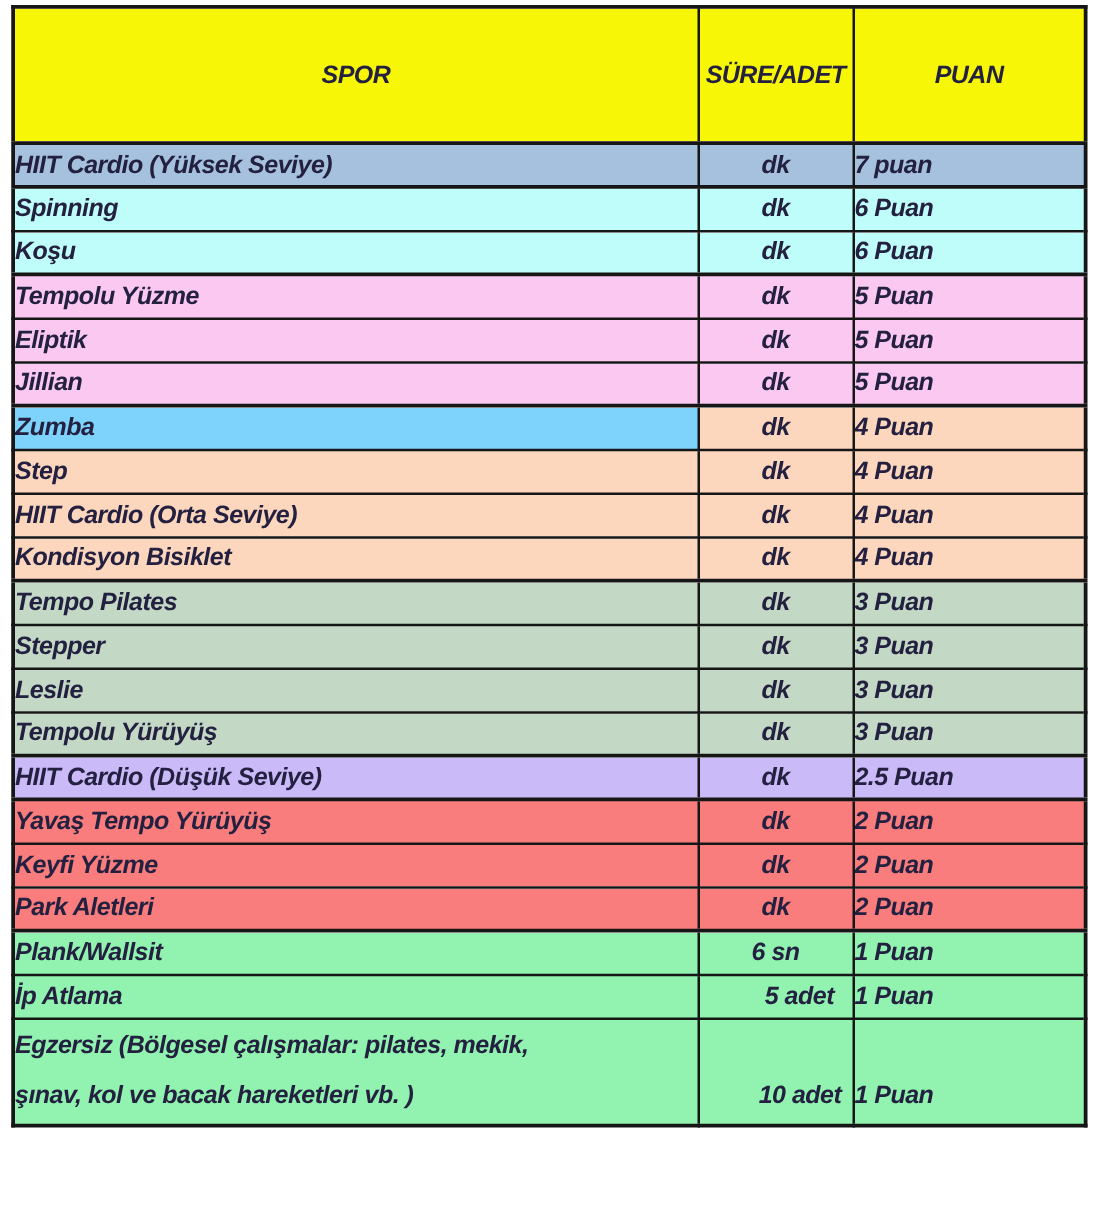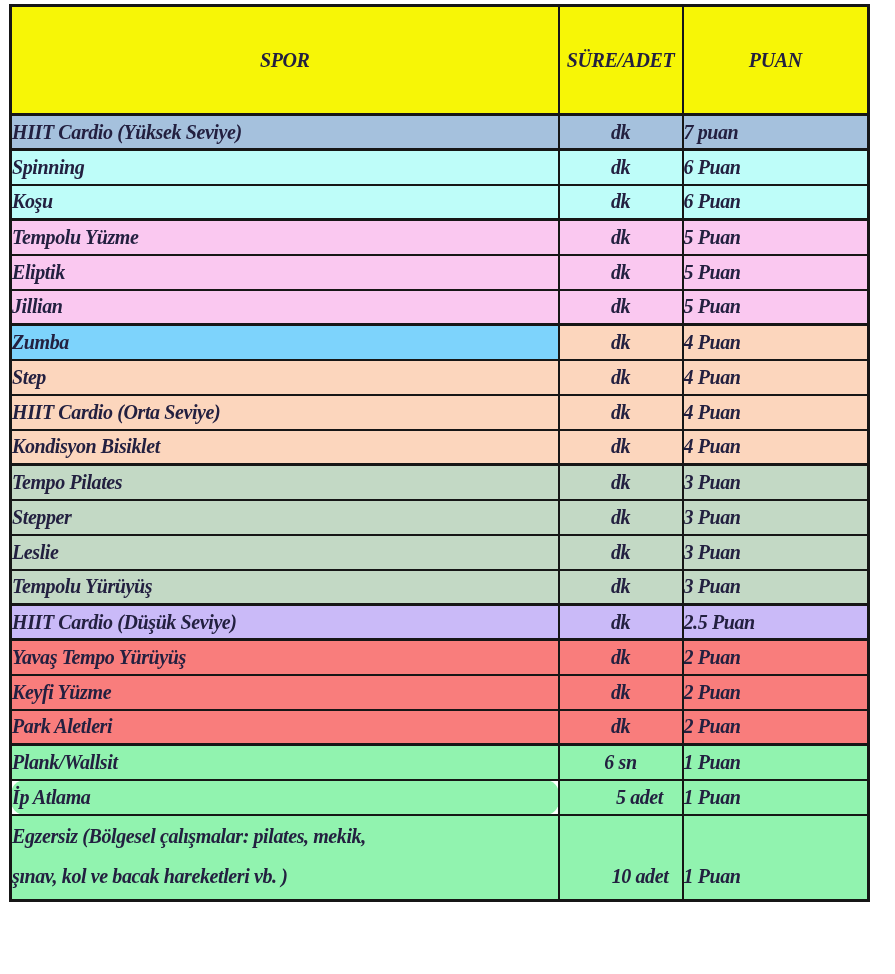--- a/index.html
+++ b/index.html
@@ -9,21 +9,20 @@
     width: 895px;
     height: 974px;
     overflow: hidden;
     font-family: "Liberation Sans", sans-serif;
   }
   .canvas {
     position: relative;
     width: 888px;
     height: 974px;
     background: #ffffff;
-    font-family: Liberation Serif, serif;
   }
   .table-wrap {
     position: absolute;
     left: 9px;
     top: 4px;
   }
   table.score-table {
     border-collapse: collapse;
     table-layout: fixed;
     width: 858px;
@@ -171,21 +170,21 @@
             <td class="col-spor" style="background: rgb(249, 125, 124);">Park Aletleri</td>
             <td class="col-sure" style="background: rgb(249, 125, 124);">dk</td>
             <td class="col-puan" style="background: rgb(249, 125, 124);">2 Puan</td>
           </tr>
           <tr>
             <td class="col-spor" style="background: rgb(145, 243, 175);">Plank/Wallsit</td>
             <td class="col-sure" style="background: rgb(145, 243, 175);">6 sn</td>
             <td class="col-puan" style="background: rgb(145, 243, 175);">1 Puan</td>
           </tr>
           <tr>
-            <td class="col-spor" style="background: rgb(145, 243, 175); border-radius: 14px;">İp Atlama</td>
+            <td class="col-spor" style="background: rgb(145, 243, 175);">İp Atlama</td>
             <td class="col-sure" style="background: rgb(145, 243, 175); padding-left: 38px;">5 adet</td>
             <td class="col-puan" style="background: rgb(145, 243, 175);">1 Puan</td>
           </tr>
           <tr class="tall">
             <td class="col-spor" style="background: rgb(145, 243, 175);">Egzersiz (Bölgesel çalışmalar: pilates, mekik,
 şınav, kol ve bacak hareketleri vb. )</td>
             <td class="col-sure" style="background: rgb(145, 243, 175); padding-left: 39px;">10 adet</td>
             <td class="col-puan" style="background: rgb(145, 243, 175);">1 Puan</td>
           </tr>
         </tbody>

